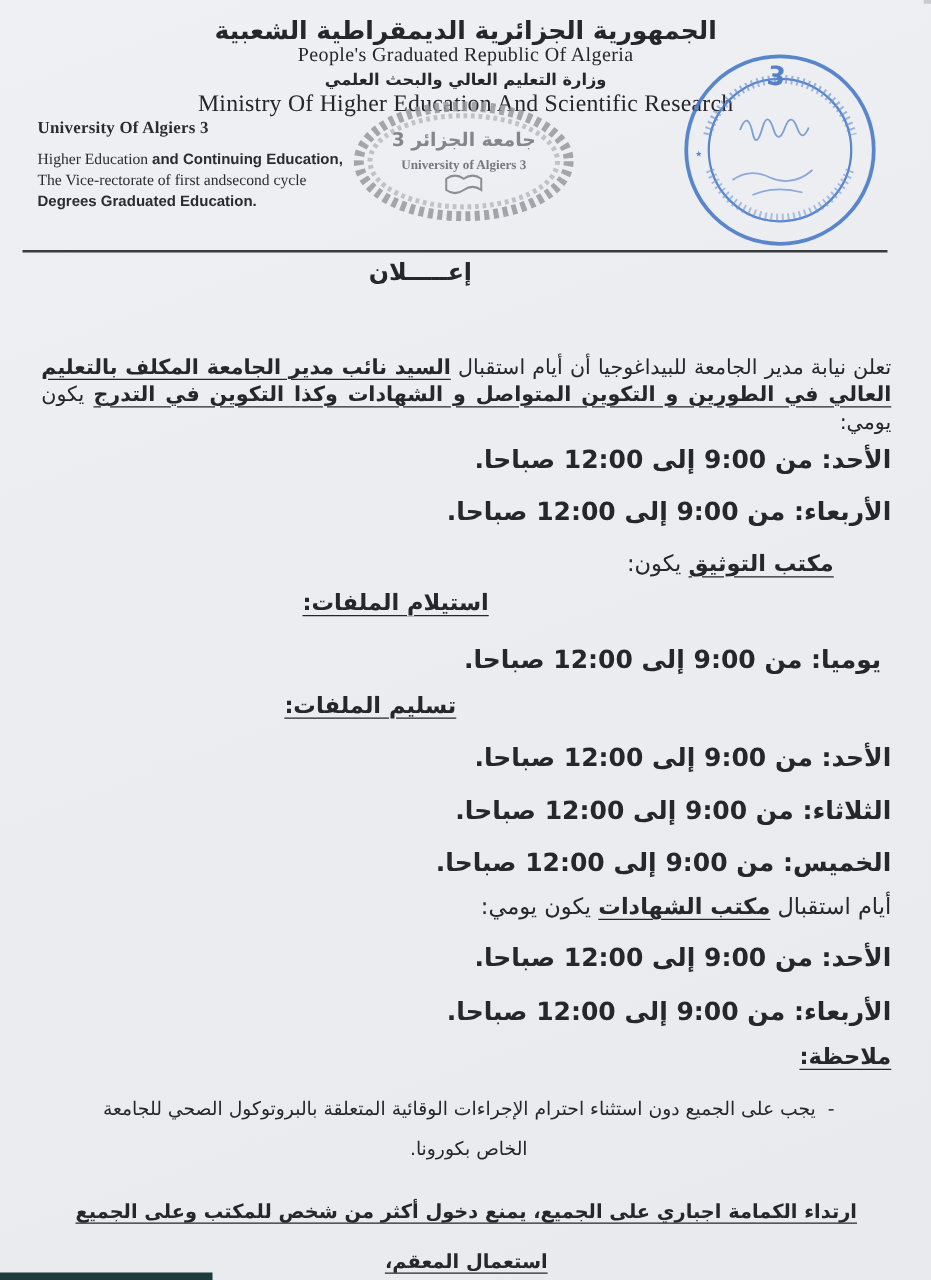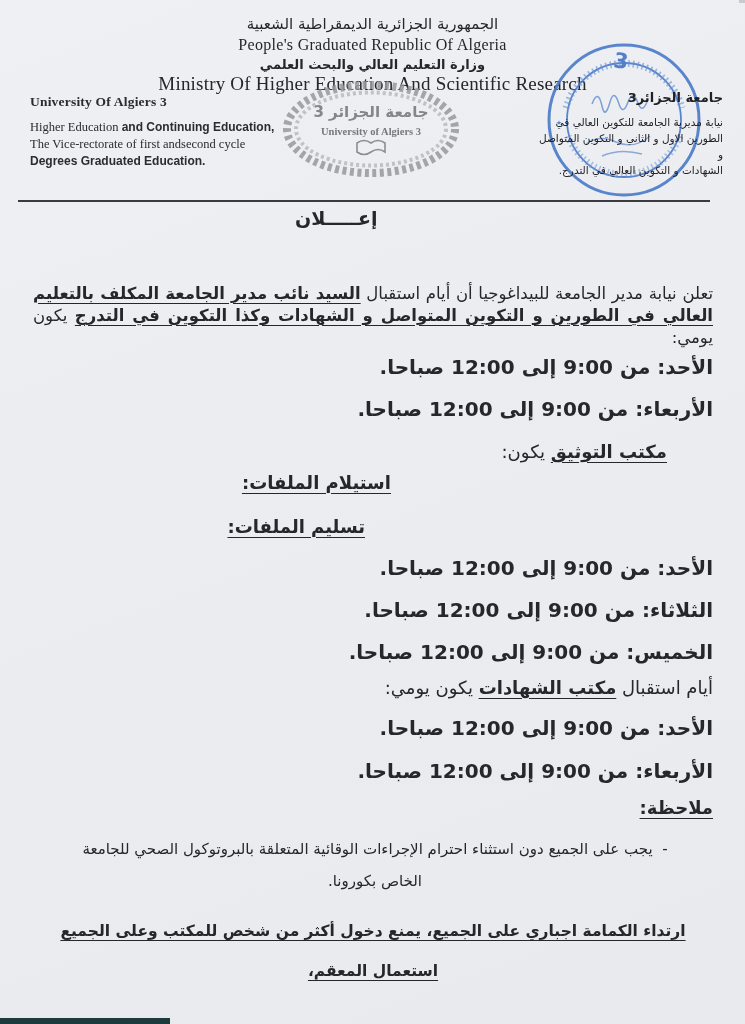--- a/index.html
+++ b/index.html
@@ -9,21 +9,21 @@
     font-family:"DejaVu Sans",sans-serif;
     -webkit-font-smoothing:antialiased;
   }
   .paper{
     position:relative;width:745px;height:1024px;overflow:hidden;
     background:linear-gradient(160deg,#eef0f3 0%,#ecedf1 40%,#e9eaee 100%);
     color:#26262b;
   }
   
   .hdr-center{position:absolute;top:14px;left:0;width:745px;text-align:center;}
-  .hdr-ar1{font-size:15px;font-weight:normal;line-height:21px;}
+  .hdr-ar1{font-size:20px;font-weight:bold;line-height:21px;}
   .hdr-en1{font-family:"Liberation Serif",serif;font-size:16px;line-height:20px;letter-spacing:.3px;}
   .hdr-ar2{font-size:13px;font-weight:bold;line-height:19px;}
   .hdr-en2{font-family:"Liberation Serif",serif;font-size:19px;line-height:20px;letter-spacing:.2px;}
   .left-block{position:absolute;left:30px;top:93px;width:278px;font-family:"Liberation Serif",serif;font-size:12.5px;line-height:17px;color:#2b2b30;}
   .left-title{font-size:13.5px;font-weight:bold;margin-bottom:9px;letter-spacing:.2px;}
   .lb-sans-bold{font-family:"Liberation Sans",sans-serif;font-weight:bold;font-size:12px;}
   .logo-wrap{position:absolute;left:283px;top:81px;width:176px;height:96px;}
   .right-block{position:absolute;right:22px;top:90px;width:190px;direction:rtl;text-align:right;font-size:10.5px;line-height:16px;z-index:3;color:#222226;}
   .rb-title{font-size:13px;font-weight:bold;margin-bottom:8px;}
   .stamp-wrap{position:absolute;left:544px;top:40px;width:160px;height:160px;z-index:2;opacity:.88;}
@@ -86,42 +86,37 @@
       <circle cx="80" cy="80" r="57" fill="none" stroke="#4577c9" stroke-width="1.8"></circle>
       <path d="M 22,68 A 60,60 0 0 1 138,68" fill="none" stroke="#5b87cf" stroke-width="7" stroke-dasharray="1.6 3" opacity="0.65"></path>
       <path d="M 24,96 A 60,60 0 0 0 136,96" fill="none" stroke="#5b87cf" stroke-width="7" stroke-dasharray="1.6 3" opacity="0.55"></path>
       <text x="76" y="28" text-anchor="middle" font-size="21" font-weight="bold" fill="#3f70c4" font-family="DejaVu Sans, sans-serif" transform="rotate(8 76 28)">3</text>
       <text x="12" y="86" font-size="11" fill="#4577c9">٭</text>
       <path d="M48,64 q6,-16 10,2 q3,14 8,-4 q4,-14 9,2 q4,12 9,-2 q5,-13 10,1 q4,11 9,-1" fill="none" stroke="#4e7ecb" stroke-width="1.5" opacity="0.8"></path>
       <path d="M42,104 q14,-10 30,-2 q18,8 34,-6 M58,116 q18,-8 40,-2" fill="none" stroke="#4e7ecb" stroke-width="1.4" opacity="0.7"></path>
     </svg>
   </div>
 
-  <div class="right-block">
-    <div class="rb-title">جامعة الجزائر3</div>
-    <div>نيابة مديرية الجامعة للتكوين العالي في</div>
-    <div>الطورين الاول و الثاني و التكوين المتواصل و</div>
-    <div>الشهادات و التكوين العالي في التدرج.</div>
-  </div>
 
   <hr class="divider">
 
   <div class="ann-title">إعـــــلان</div>
 
   <div class="body-col">
 
     <p class="intro"><span>تعلن نيابة مدير الجامعة للبيداغوجيا أن أيام استقبال </span><span class="b u">السيد نائب مدير الجامعة المكلف بالتعليم العالي في الطورين و التكوين المتواصل و الشهادات وكذا التكوين في التدرج</span><span> يكون يومي:</span></p>
 
     <div class="row mb24">الأحد: من 9:00 إلى 12:00 صباحا.</div>
     <div class="row mb25">الأربعاء: من 9:00 إلى 12:00 صباحا.</div>
 
     <div class="row mb13 ind46 heading-line"><span class="b u">مكتب التوثيق</span><span class="rw"> يكون:</span></div>
 
     <div class="row mb26 ind325 heading-line u">استيلام الملفات:</div>
 
+    <div class="row mb20 ind8">يوميا: من 9:00 إلى 12:00 صباحا.</div>
 
     <div class="row mb23 ind350 heading-line u">تسليم الملفات:</div>
 
     <div class="row mb24">الأحد: من 9:00 إلى 12:00 صباحا.</div>
     <div class="row mb24">الثلاثاء: من 9:00 إلى 12:00 صباحا.</div>
     <div class="row mb18">الخميس: من 9:00 إلى 12:00 صباحا.</div>
 
     <div class="row mb22 heading-line"><span class="rw">أيام استقبال </span><span class="b u">مكتب الشهادات</span><span class="rw"> يكون يومي:</span></div>
 
     <div class="row mb25">الأحد: من 9:00 إلى 12:00 صباحا.</div>

